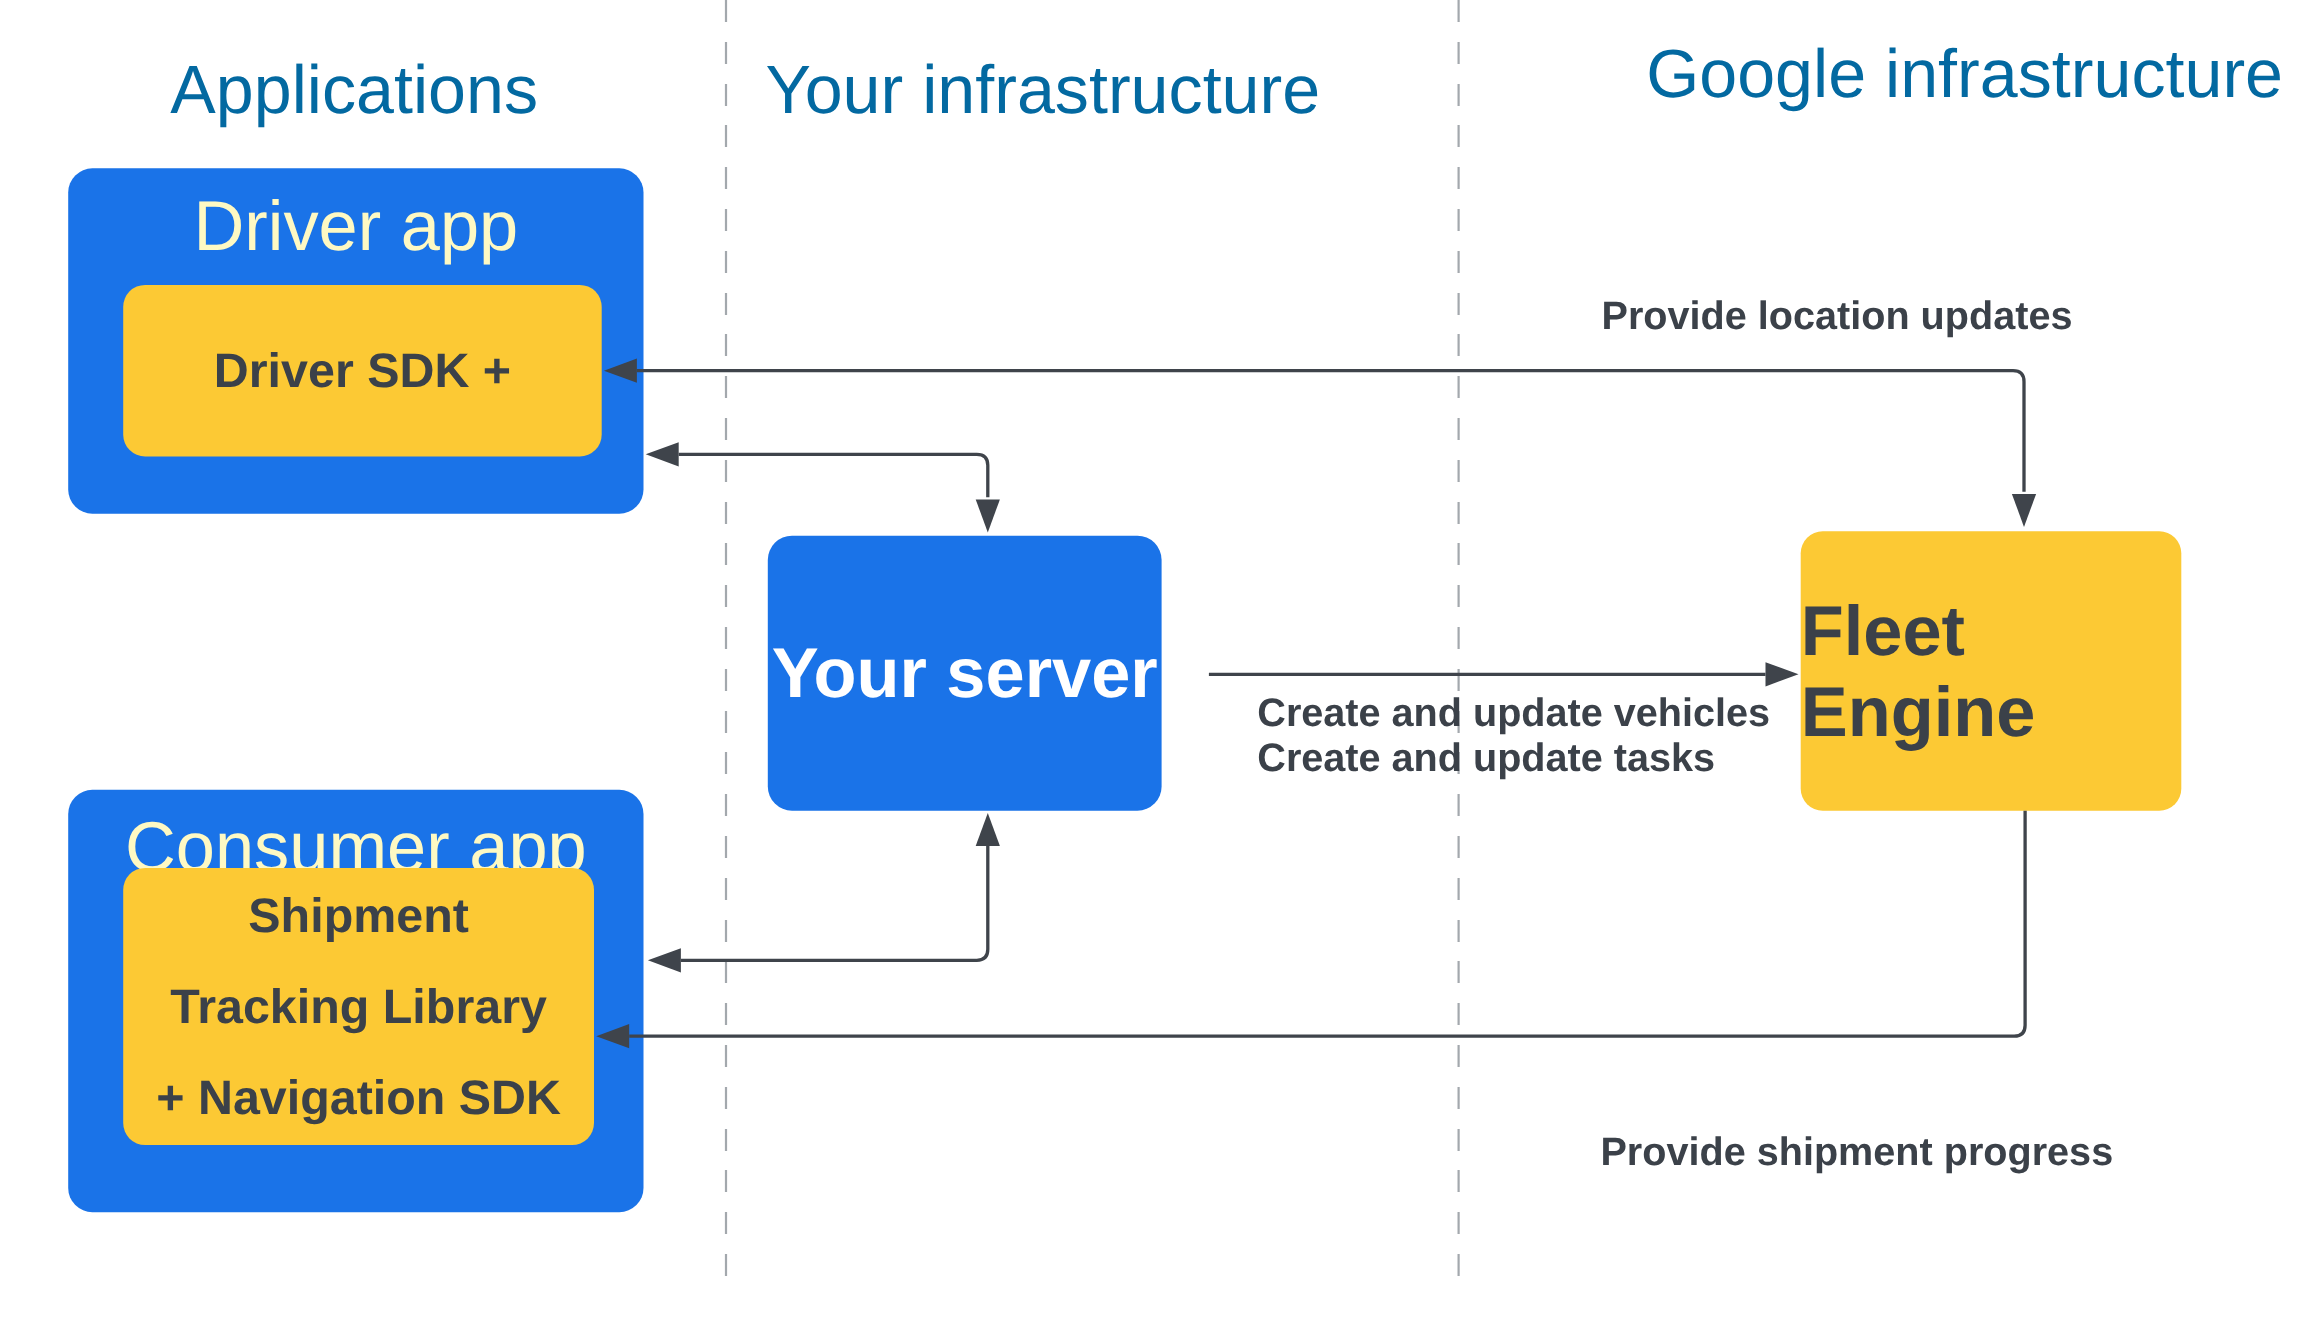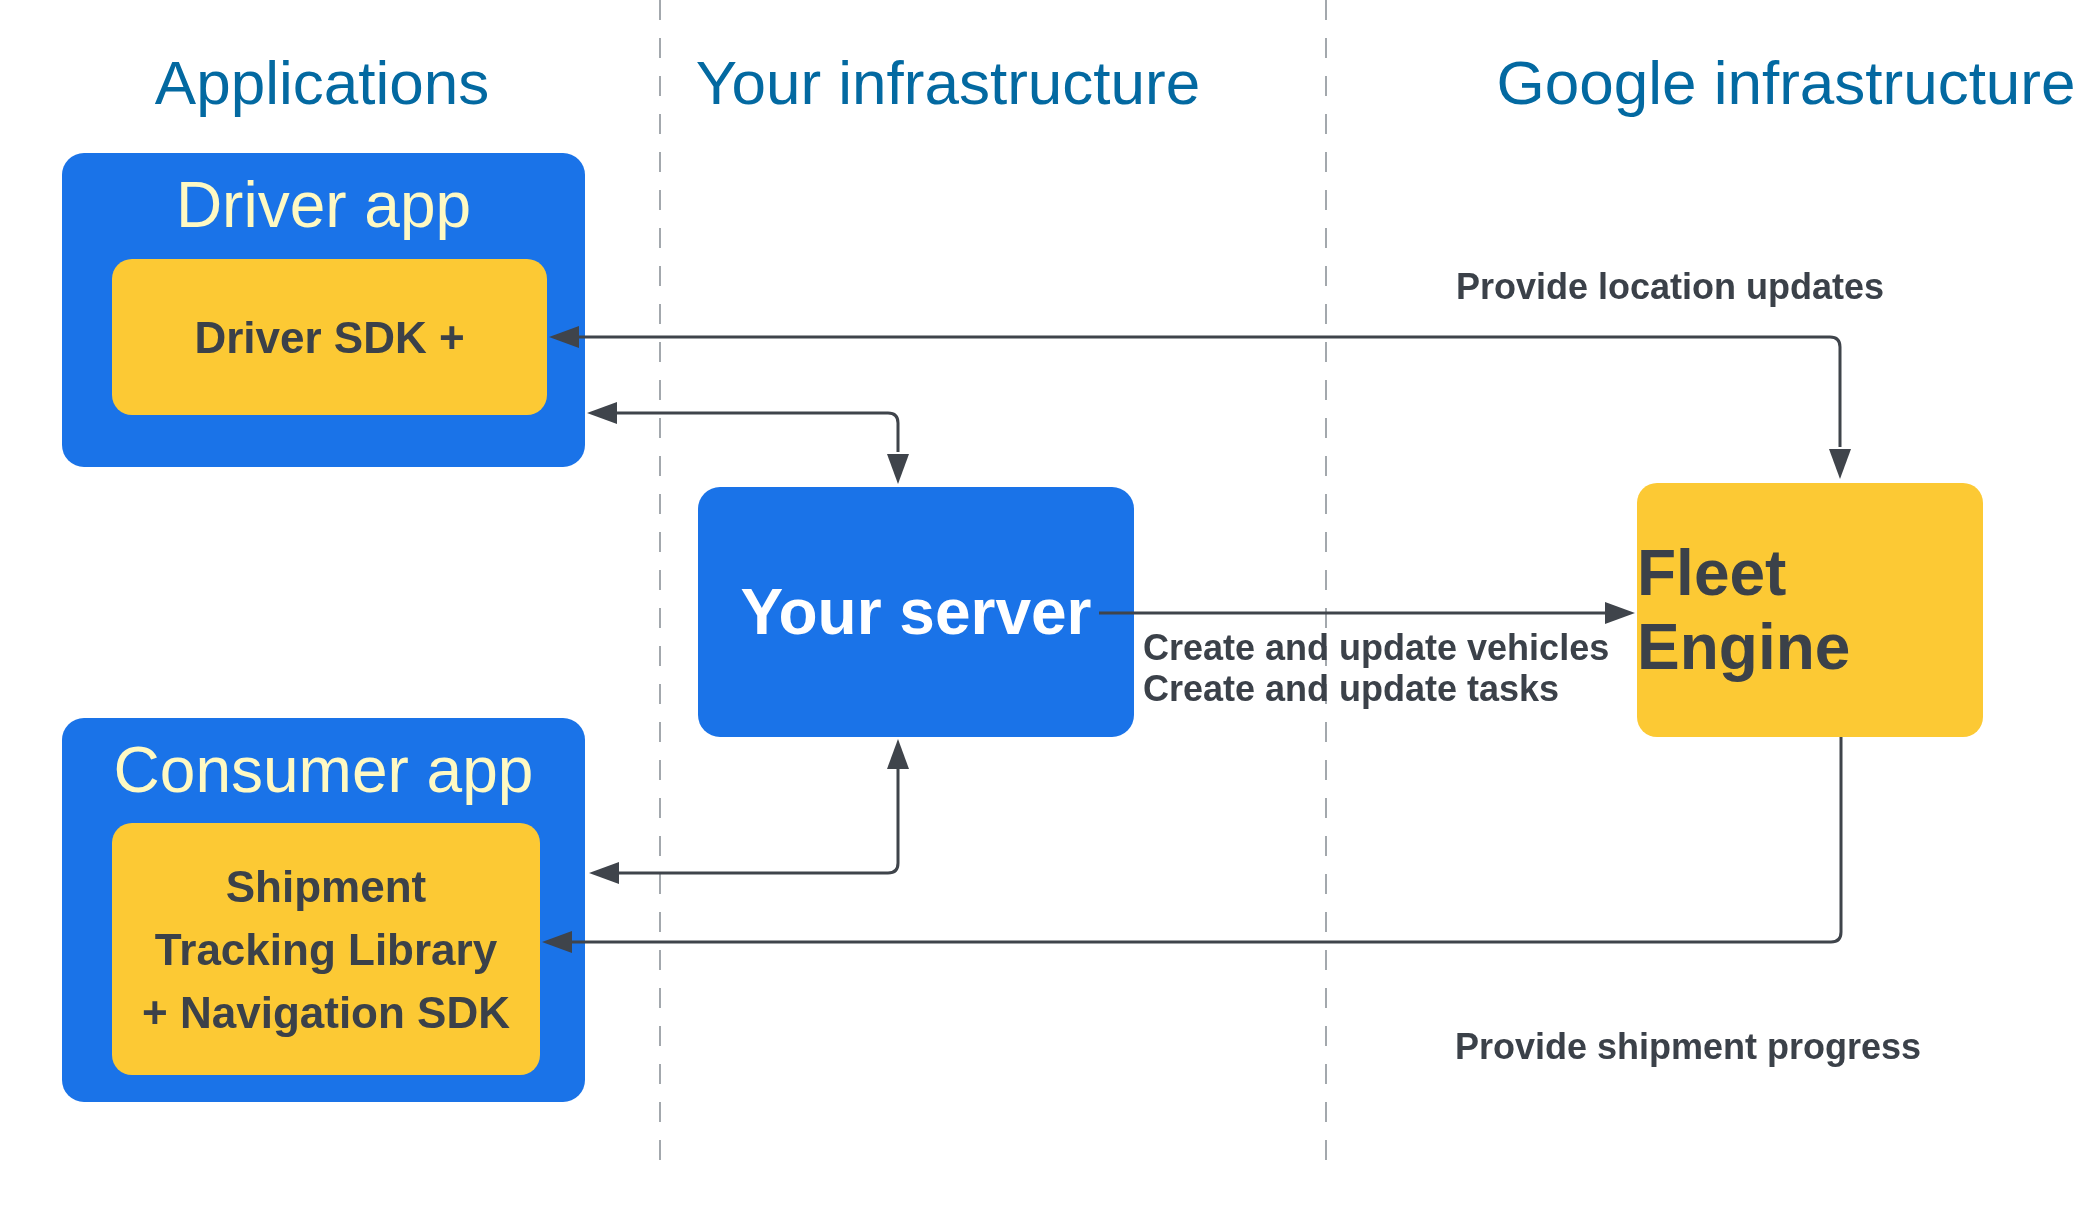--- a/index.html
+++ b/index.html
@@ -15,43 +15,43 @@
   .col-header {
     position: absolute;
     transform: translate(-50%, -50%);
     font-size: 62px;
     font-weight: 400;
     color: #0369a1;
     white-space: nowrap;
   }
   .hdr-apps   { left: 322px;  top: 82px; }
   .hdr-yours  { left: 948px;  top: 82px; }
-  .hdr-google { left: 1786px; top: 82px; }
+  .hdr-google { left: 1786px; top: 68px; }
 
   
   .divider {
     position: absolute;
     top: 0;
     width: 2px;
     height: 1162px;
     background: repeating-linear-gradient(to bottom, #a3a8ad 0 20px, transparent 20px 38px);
   }
   .divider-1 { left: 659px; }
   .divider-2 { left: 1325px; }
 
   
   .box { position: absolute; box-sizing: border-box; }
   .blue-box   { background: #1a73e8; border-radius: 22px; }
   .yellow-box { background: #fcc934; border-radius: 20px; }
 
   .driver-app   { left: 62px;  top: 153px; width: 523px; height: 314px; }
   .driver-sdk   { left: 112px; top: 259px; width: 435px; height: 156px; }
   .consumer-app { left: 62px;  top: 718px; width: 523px; height: 384px; }
-  .shipment-lib { left: 112px; top: 823px; width: 428px; height: 252px; }
-  .your-server  { left: 698px; top: 487px; width: 436px; height: 250px; }
+  .shipment-lib { left: 112px; top: 789px; width: 428px; height: 252px; gap: 20px; }
+  .your-server  { left: 698px; top: 487px; width: 358px; height: 250px; }
   .fleet-engine { left: 1637px; top: 483px; width: 346px; height: 254px; }
 
   .app-title {
     position: absolute;
     top: 16px; left: 0; right: 0;
     text-align: center;
     line-height: 72px;
     font-size: 64px;
     font-weight: 400;
     color: #fef9c3;

